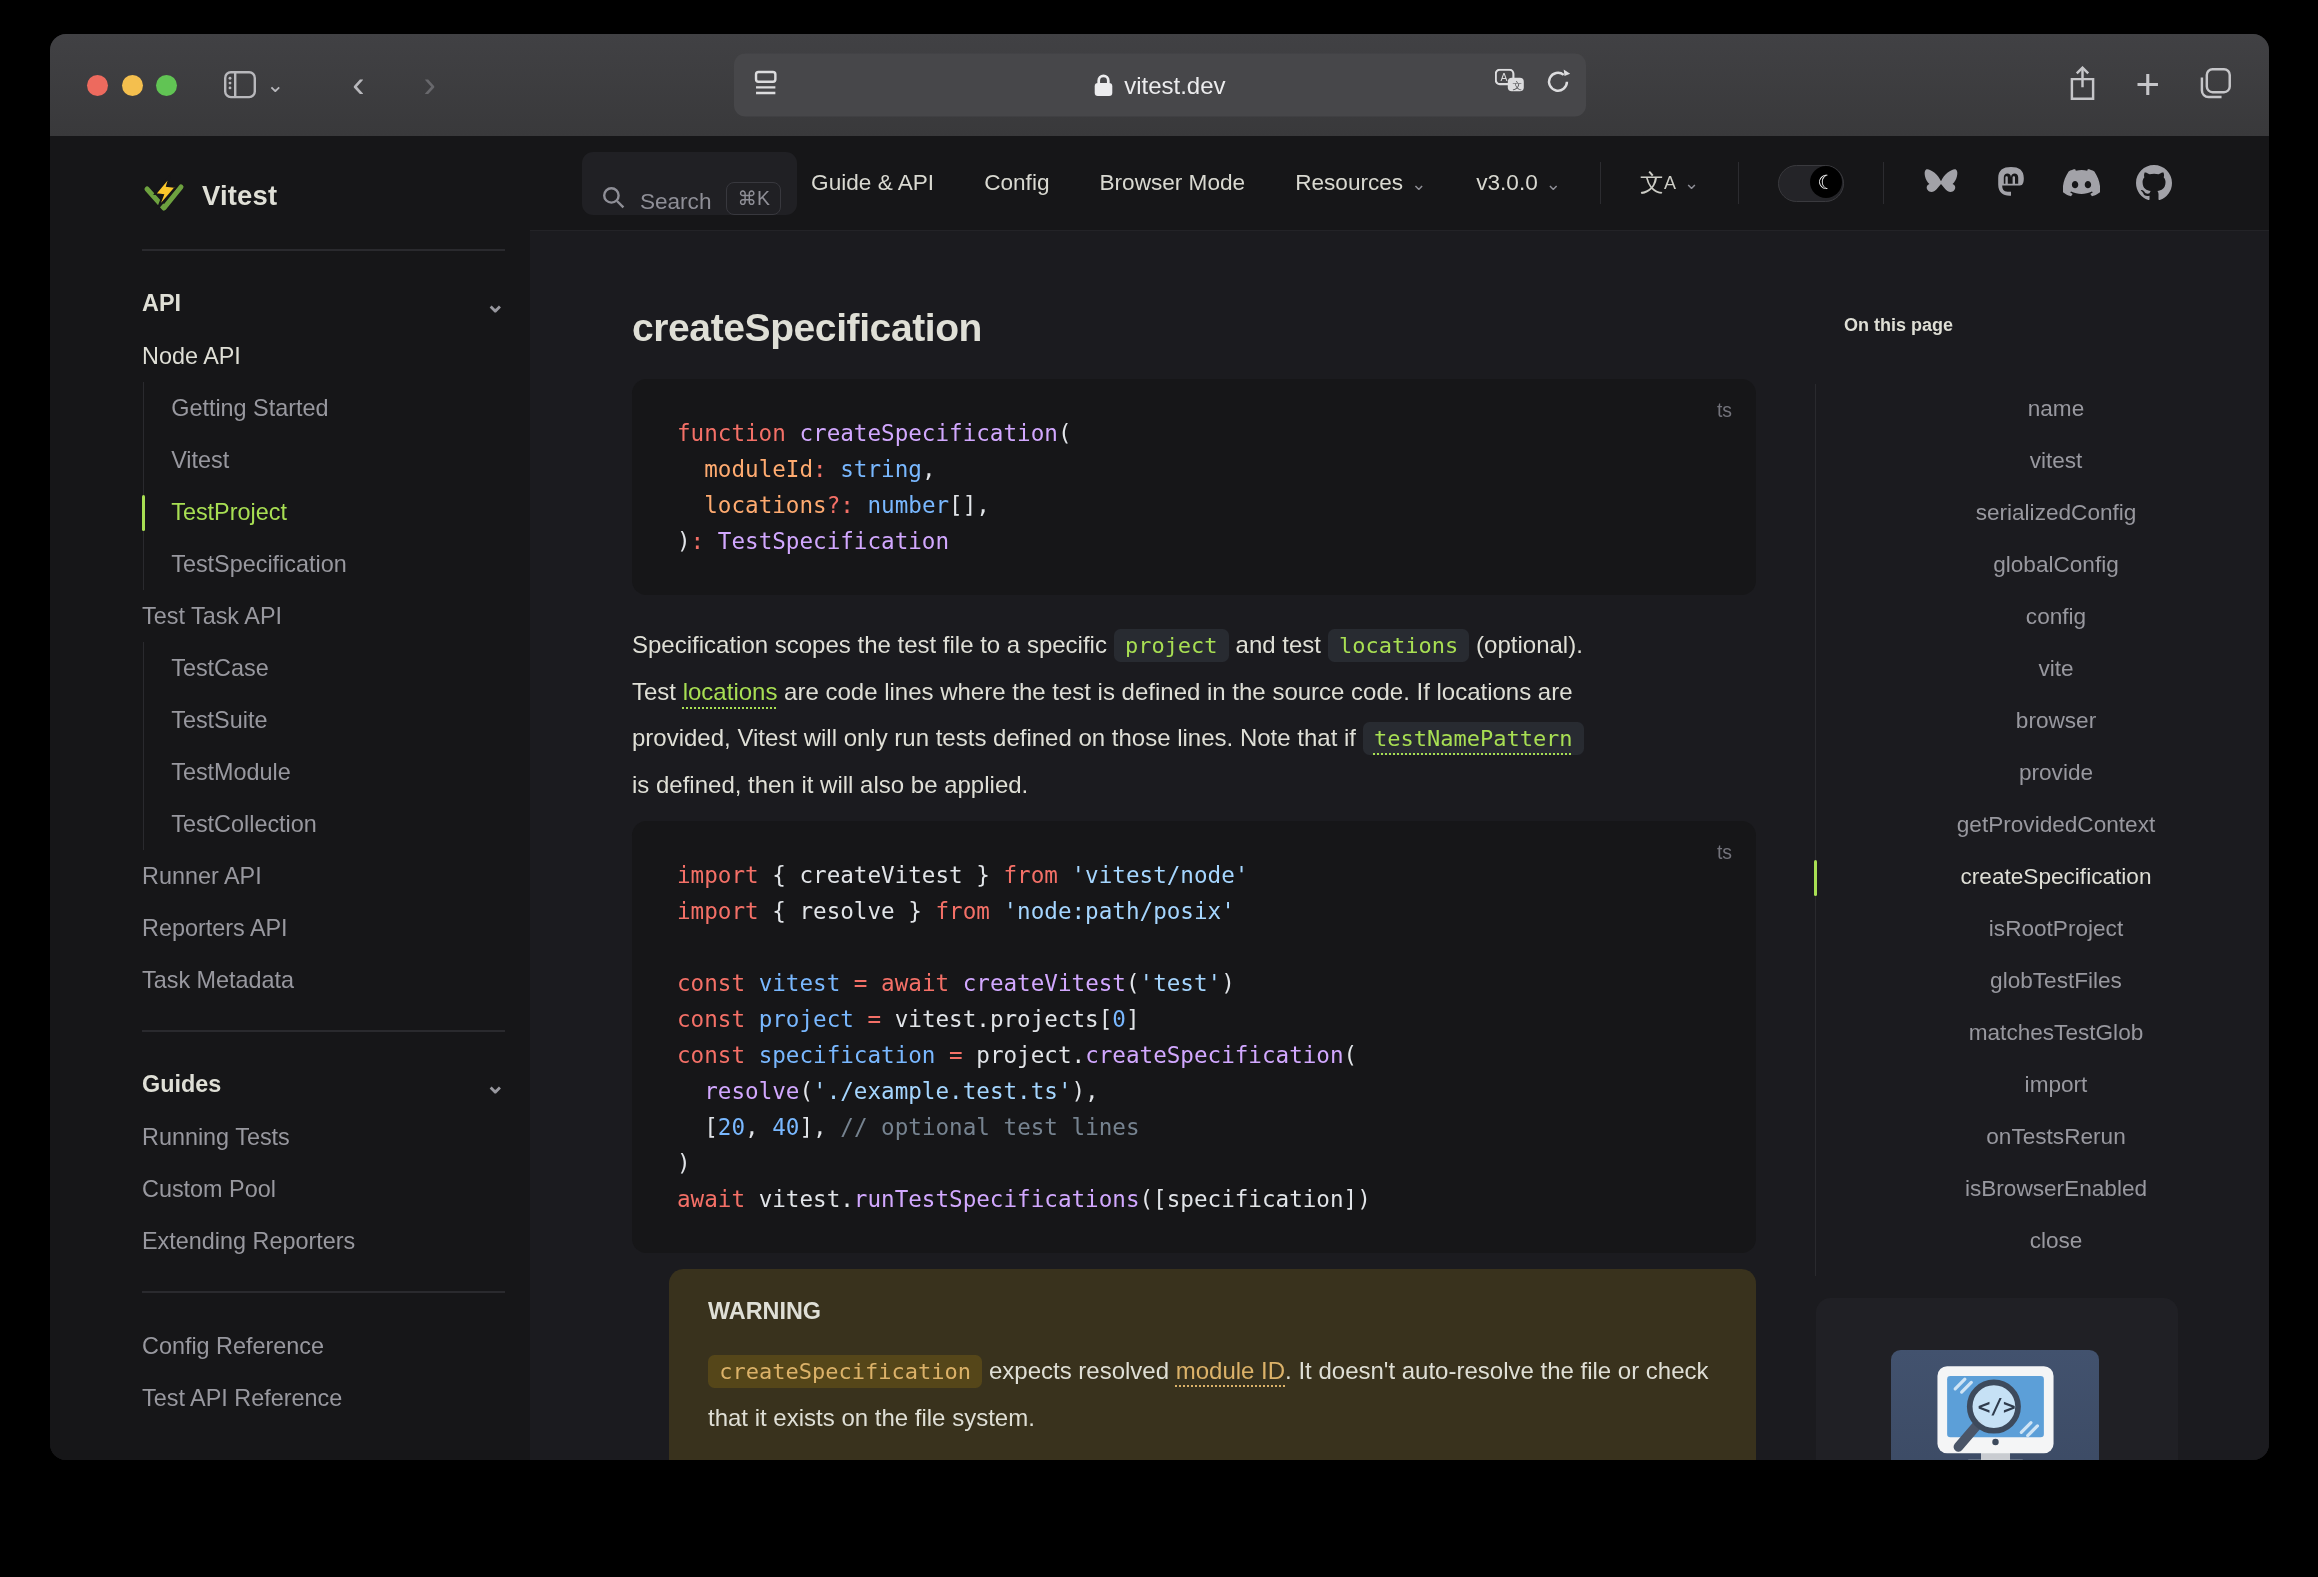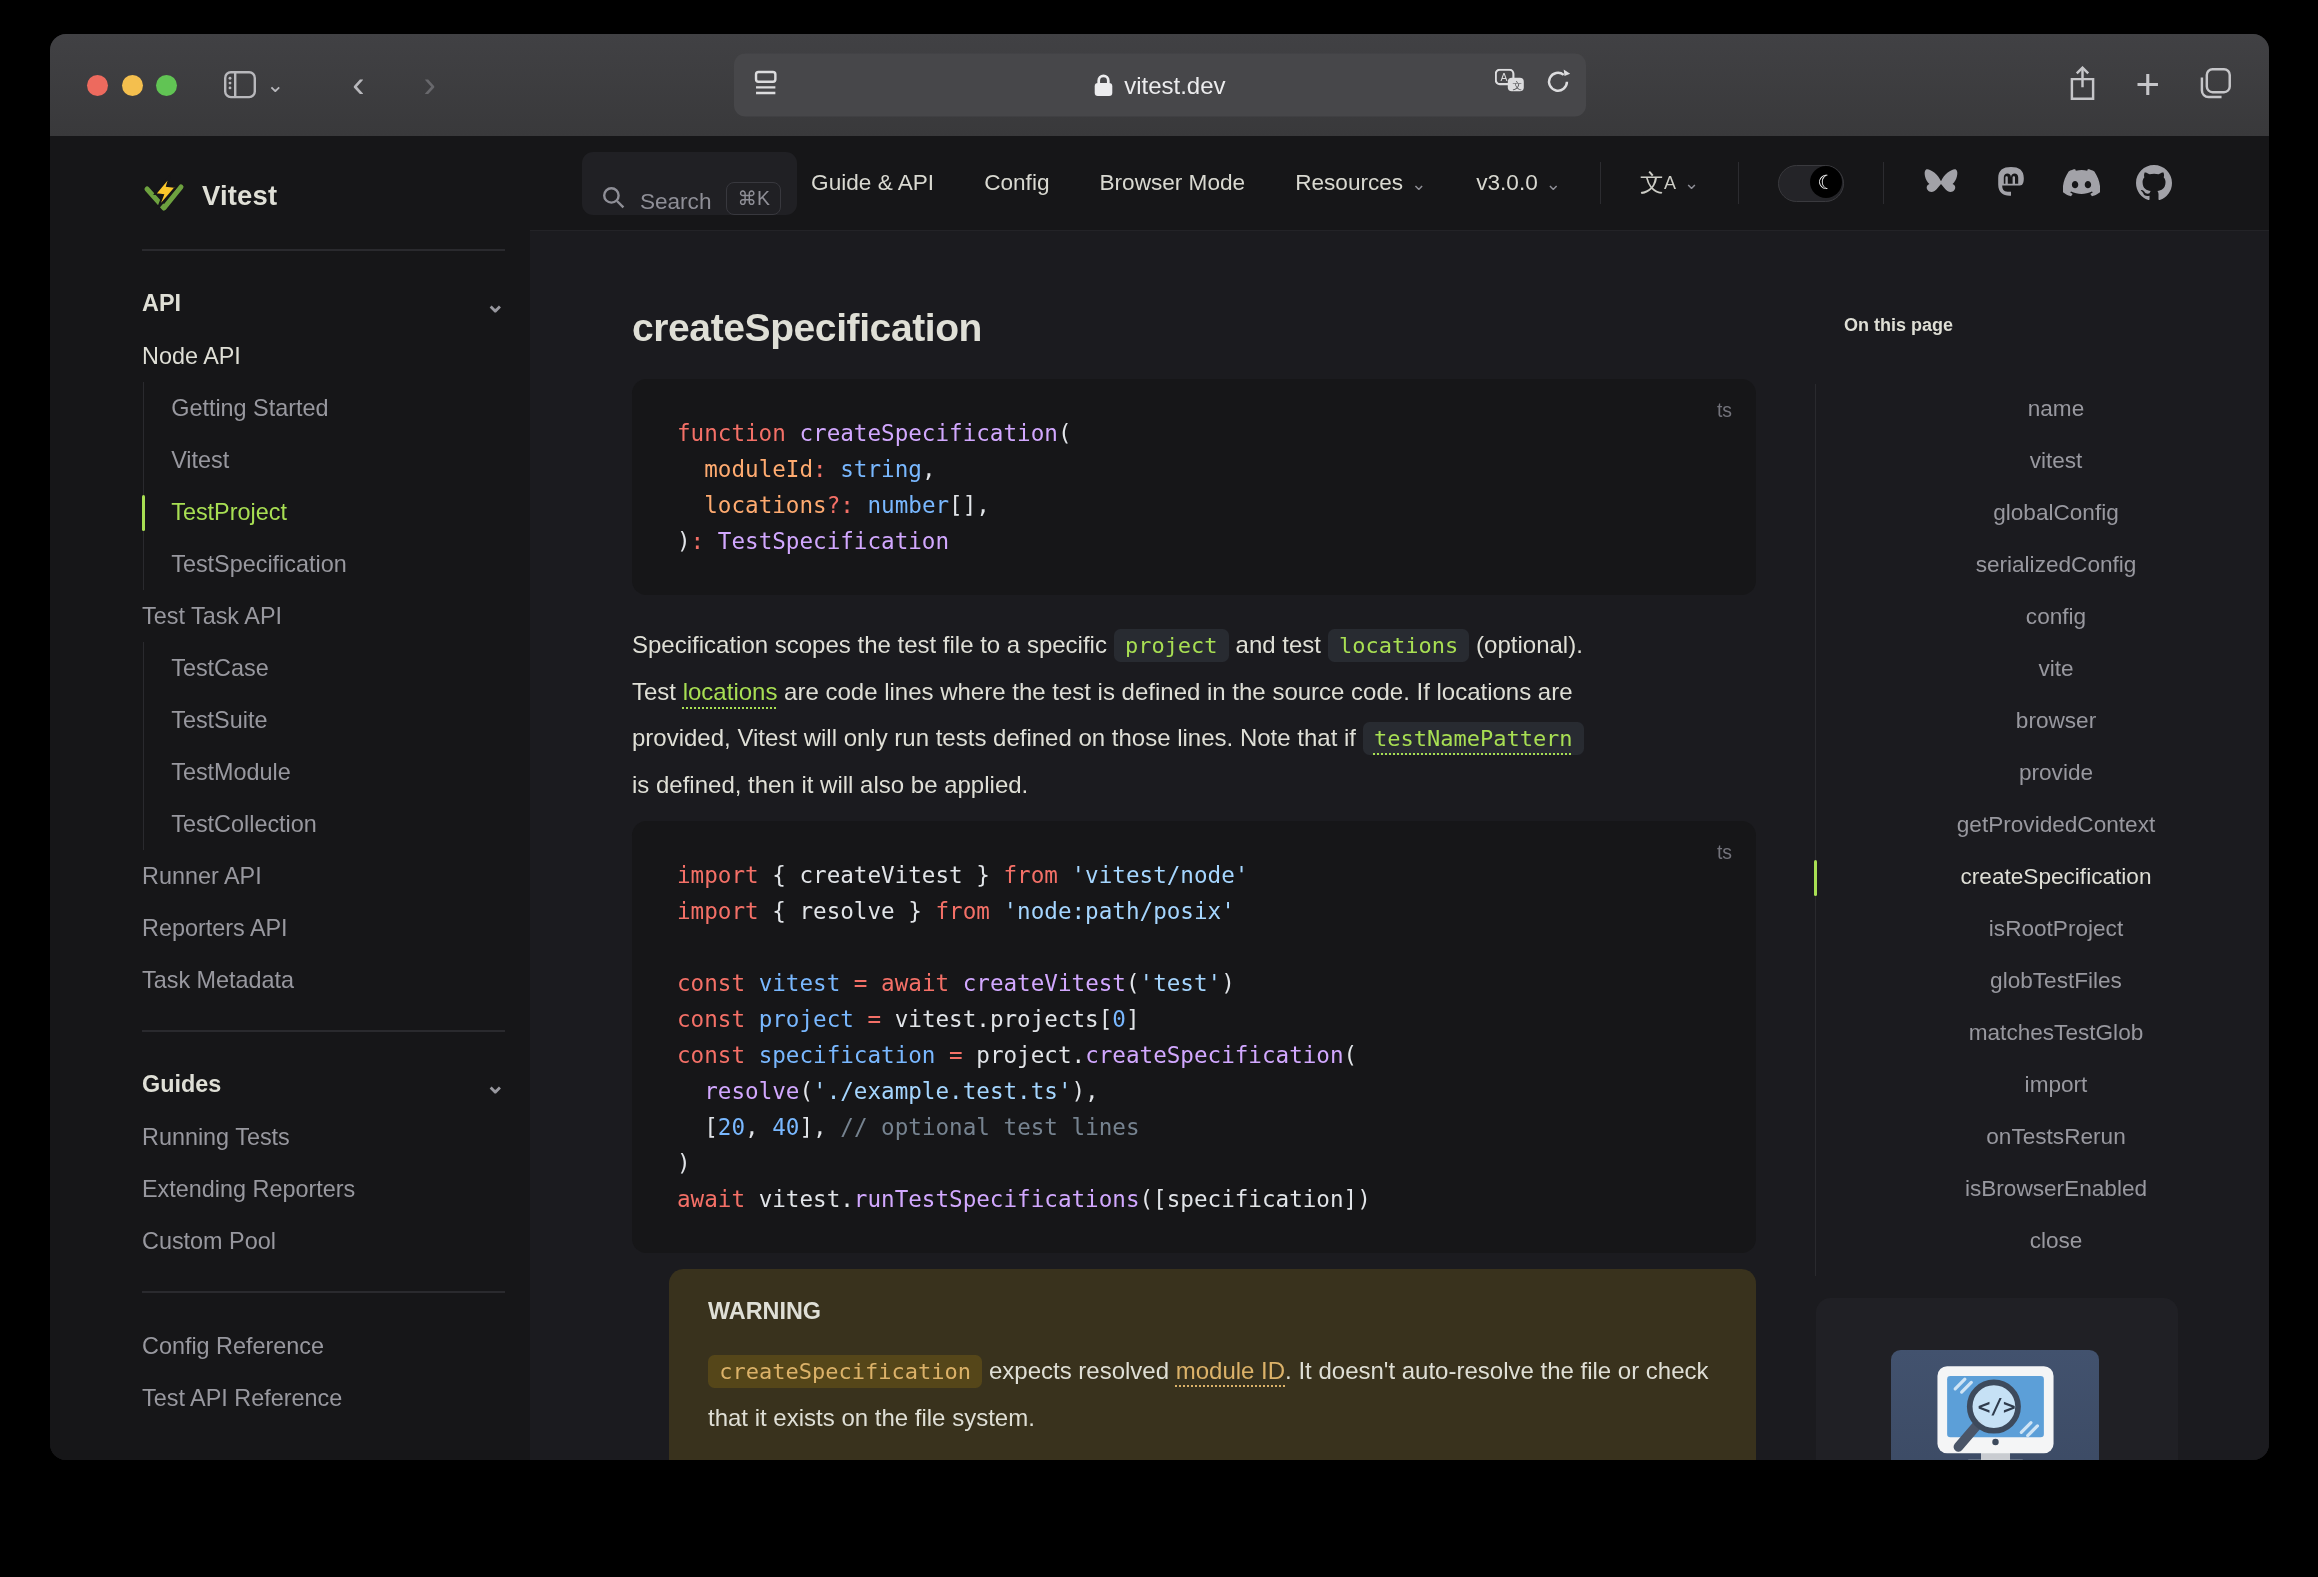--- a/index.html
+++ b/index.html
@@ -209,22 +209,22 @@
           </div>
           <a class="sb-item">Runner API</a>
           <a class="sb-item">Reporters API</a>
           <a class="sb-item">Task Metadata</a>
           <div class="sb-divider"></div>
           <div class="sb-title">
             <span>Guides</span>
             <span class="chev">⌄</span>
           </div>
           <a class="sb-item">Running Tests</a>
+          <a class="sb-item">Custom Pool</a>
           <a class="sb-item">Extending Reporters</a>
-          <a class="sb-item">Custom Pool</a>
           <div class="sb-divider"></div>
           <a class="sb-item">Config Reference</a>
           <a class="sb-item">Test API Reference</a>
         </div>
     </aside>
 
     <div class="main">
       <header class="siteheader">
         <div class="searchbtn">
           <span>
@@ -315,22 +315,22 @@
               </div>
           </div>
         </article>
 
         <aside class="aside">
           <div class="track"></div>
           <div class="otitle">On this page</div>
           <ul id="outline-list">
               <li class="">name</li>
               <li class="">vitest</li>
+              <li class="">serializedConfig</li>
               <li class="">globalConfig</li>
-              <li class="">serializedConfig</li>
               <li class="">config</li>
               <li class="">vite</li>
               <li class="">browser</li>
               <li class="">provide</li>
               <li class="">getProvidedContext</li>
               <li class="active">createSpecification</li>
               <li class="">isRootProject</li>
               <li class="">globTestFiles</li>
               <li class="">matchesTestGlob</li>
               <li class="">import</li>

